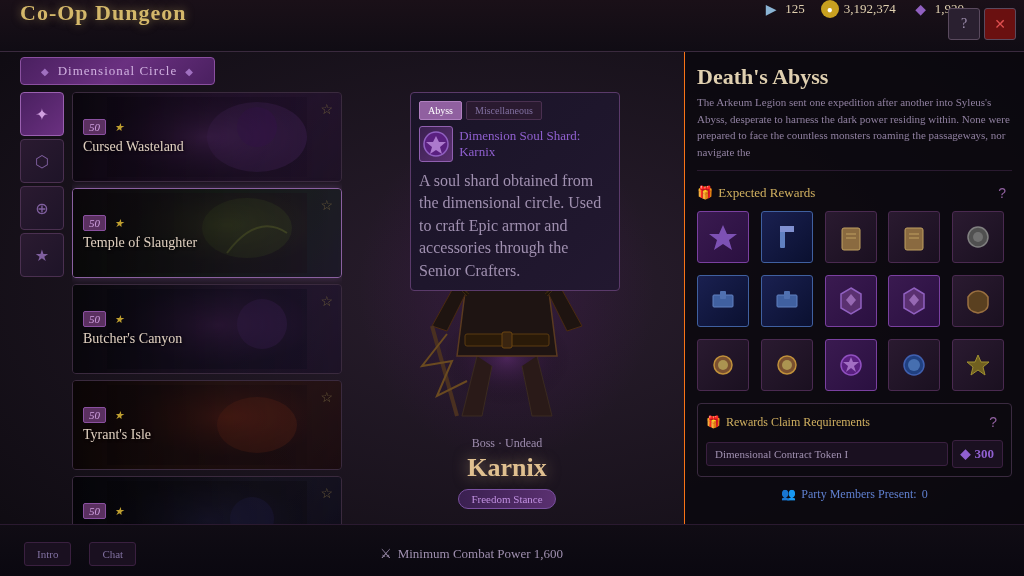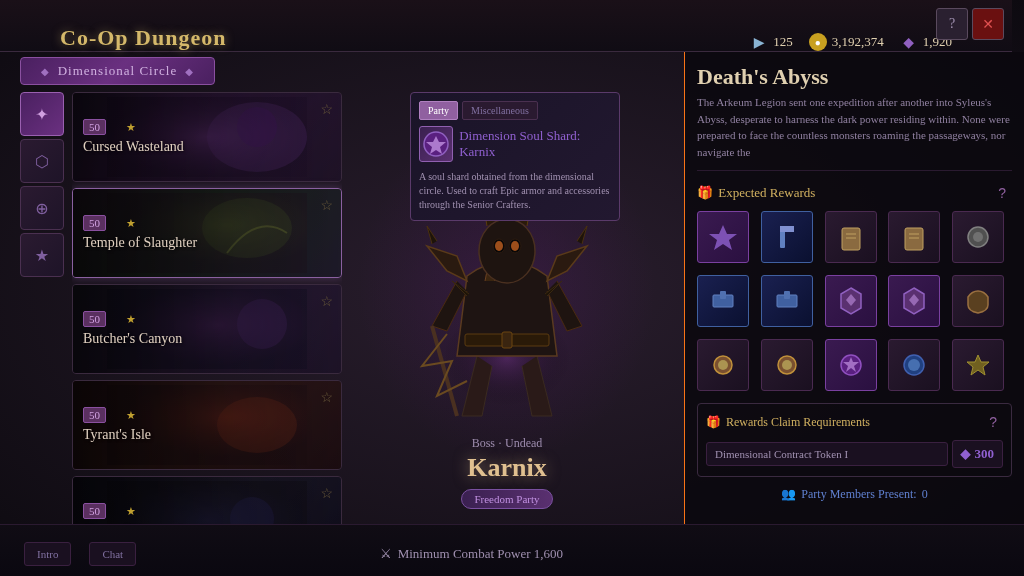--- a/index.html
+++ b/index.html
@@ -17,28 +17,27 @@
     .bg-overlay {
       position: absolute;
       inset: 0;
       background: radial-gradient(ellipse at center, #2a1e2e 0%, #0d0a10 100%);
       z-index: 0;
     }
 
     
     .top-bar {
       position: absolute;
-      top: 0; left: 0; right: 12px;
+      top: 0; left: 0; right: 0;
       height: 52px;
       background: linear-gradient(180deg, #1a1018 0%, #100c14 100%);
       border-bottom: 1px solid #3a2a3e;
       display: flex;
-      align-items: flex-end;
+      align-items: flex-start;
       z-index: 10;
-      padding-left: 40px;
     }
 
     .top-bar-title {
       font-size: 22px;
       font-weight: bold;
       color: #d4b86a;
       margin-left: 20px;
       text-shadow: 0 0 10px rgba(212,184,106,0.5);
       letter-spacing: 1px;
     }
@@ -211,22 +210,23 @@
     .dungeon-info {
       position: absolute;
       left: 10px;
       top: 50%;
       transform: translateY(-50%);
     }
 
     .dungeon-level {
       display: flex;
       align-items: center;
-      gap: 20px;
+      gap: 8px;
       margin-bottom: 4px;
+      font-style: italic;
     }
 
     .level-badge {
       background: #5a3060;
       border: 1px solid #8a50a0;
       border-radius: 2px;
       padding: 1px 5px;
       font-size: 11px;
       color: #d0a0e0;
     }
@@ -364,21 +364,21 @@
       justify-content: center;
       font-size: 20px;
     }
 
     .tooltip-item-name {
       font-size: 13px;
       color: #9060d0;
     }
 
     .tooltip-description {
-      font-size: 10px;
+      font-size: 16px;
       color: #a090b0;
       line-height: 1.4;
     }
 
     
     .right-panel {
       position: absolute;
       top: 0;
       right: 0;
       width: 340px;
@@ -762,21 +762,21 @@
 
 </div>
 
 <div class="main-area">
 
   <div class="boss-area">
     <div class="boss-bg-glow"></div>
 
     <div class="item-tooltip">
       <div class="tooltip-tabs">
-        <div class="tooltip-tab active">Party</div>
+        <div class="tooltip-tab active">Abyss</div>
         <div class="tooltip-tab inactive">Miscellaneous</div>
       </div>
       <div class="tooltip-header">
         <div class="tooltip-icon-box">
           <svg width="28" height="28" viewBox="0 0 28 28">
             <circle cx="14" cy="14" r="12" fill="#5a2080" stroke="#9060c0" stroke-width="1.5"></circle>
             <path d="M14 6 L17 12 L24 12 L18 17 L20 24 L14 20 L8 24 L10 17 L4 12 L11 12 Z" fill="#c090e0" opacity="0.8"></path>
           </svg>
         </div>
         <span class="tooltip-item-name">Dimension Soul Shard: Karnix</span>
@@ -831,21 +831,21 @@
         <path d="M90,170 L75,155 L92,168" fill="#1e1408" stroke="#3a2810" stroke-width="1"></path>
         <path d="M170,170 L185,155 L168,168" fill="#1e1408" stroke="#3a2810" stroke-width="1"></path>
 
         <rect x="88" y="208" width="84" height="12" rx="2" fill="#2a1a08" stroke="#5a3a10" stroke-width="1"></rect>
         <rect x="125" y="206" width="10" height="16" rx="2" fill="#3a2510" stroke="#6a4510" stroke-width="1"></rect>
       </svg>
     </div>
 
     <div class="boss-label">Boss · Undead</div>
     <div class="boss-name">Karnix</div>
-    <div class="boss-stance">Freedom Party</div>
+    <div class="boss-stance">Freedom Stance</div>
   </div>
 
   <div class="right-panel">
     <div class="dungeon-title">Death's Abyss</div>
     <div class="dungeon-desc">The Arkeum Legion sent one expedition after another into Syleus's Abyss, desperate to harness the dark power residing within. None were prepared to face the countless monsters roaming the passageways, nor navigate the</div>
 
     <div class="rewards-header">
       <div class="rewards-title">
         <span>🎁</span>
         <span>Expected Rewards</span>

